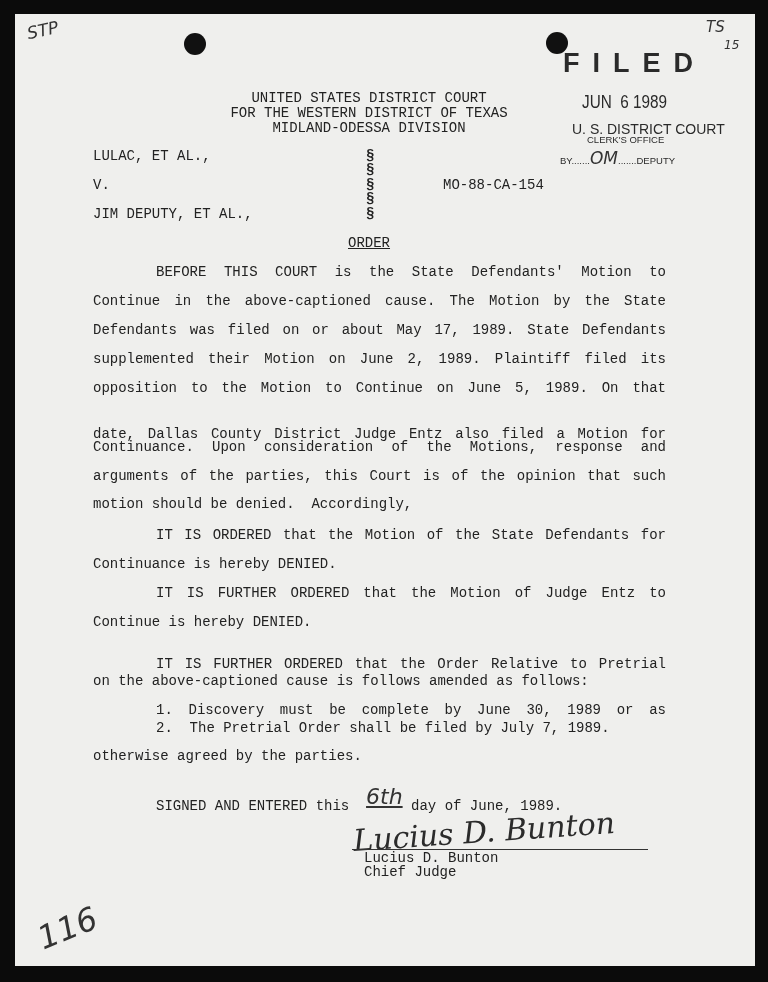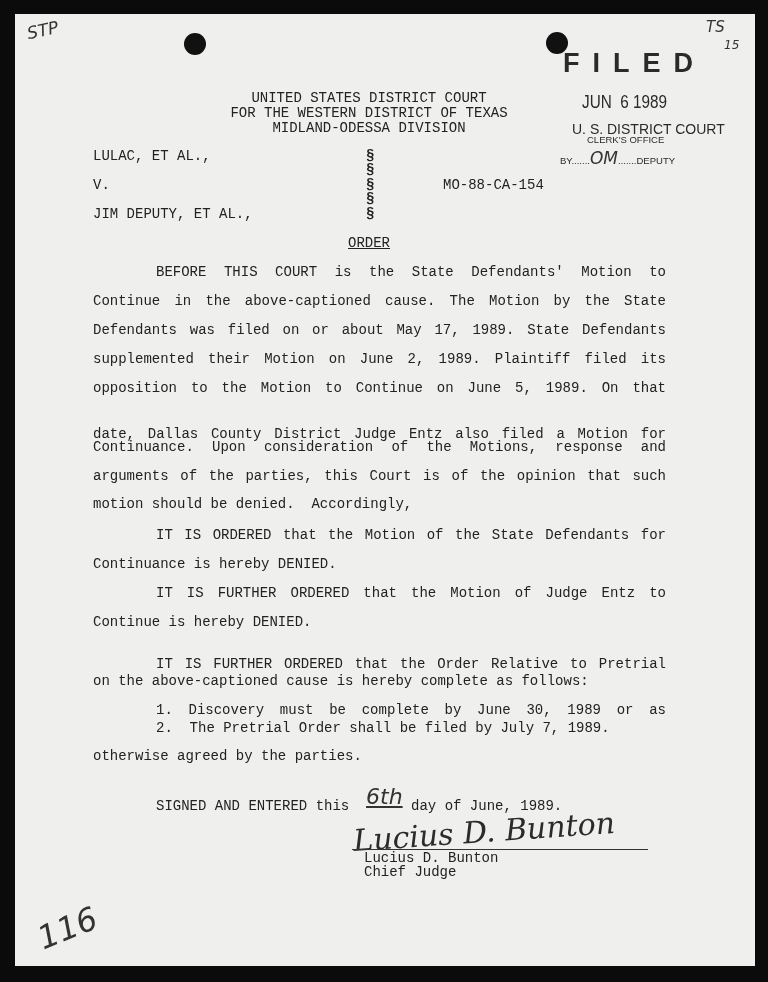--- a/index.html
+++ b/index.html
@@ -66,21 +66,21 @@
     <div class="just" style="top:454px;">arguments of the parties, this Court is of the opinion that such</div>
     <div class="left" style="top:482px;">motion should be denied.  Accordingly,</div>
 
     <div class="ind-just" style="top:513px;">IT IS ORDERED that the Motion of the State Defendants for</div>
     <div class="left" style="top:542px;">Continuance is hereby DENIED.</div>
 
     <div class="ind-just" style="top:571px;">IT IS FURTHER ORDERED that the Motion of Judge Entz to</div>
     <div class="left" style="top:600px;">Continue is hereby DENIED.</div>
 
     <div class="ind-just" style="top:630px;margin-top:12px;">IT IS FURTHER ORDERED that the Order Relative to Pretrial</div>
-    <div class="left" style="top:659px;">on the above-captioned cause is hereby complete as follows:</div>
+    <div class="left" style="top:659px;">on the above-captioned cause is follows amended as follows:</div>
 
     <div class="ind-just" style="top:688px;">1.  Discovery must be complete by June 30, 1989 or as</div>
     <div class="left" style="top:734px;text-align:center;">otherwise agreed by the parties.</div>
 
     <div class="ind" style="top:706px;">2.  The Pretrial Order shall be filed by July 7, 1989.</div>
 
     <div class="ind" style="top:776px;"><span>SIGNED AND ENTERED this</span>  <span class="hand" style="position:relative; font-size:22px; top:-6px; text-decoration:underline;">6th</span> <span>day of June, 1989.</span></div>
   </div>
 
   <div class="hand" style="left:338px; top:800px; font-size:30px; font-family:'DejaVu Serif',serif; transform:rotate(-4deg); color:#2b2b2b;">Lucius D. Bunton</div>

